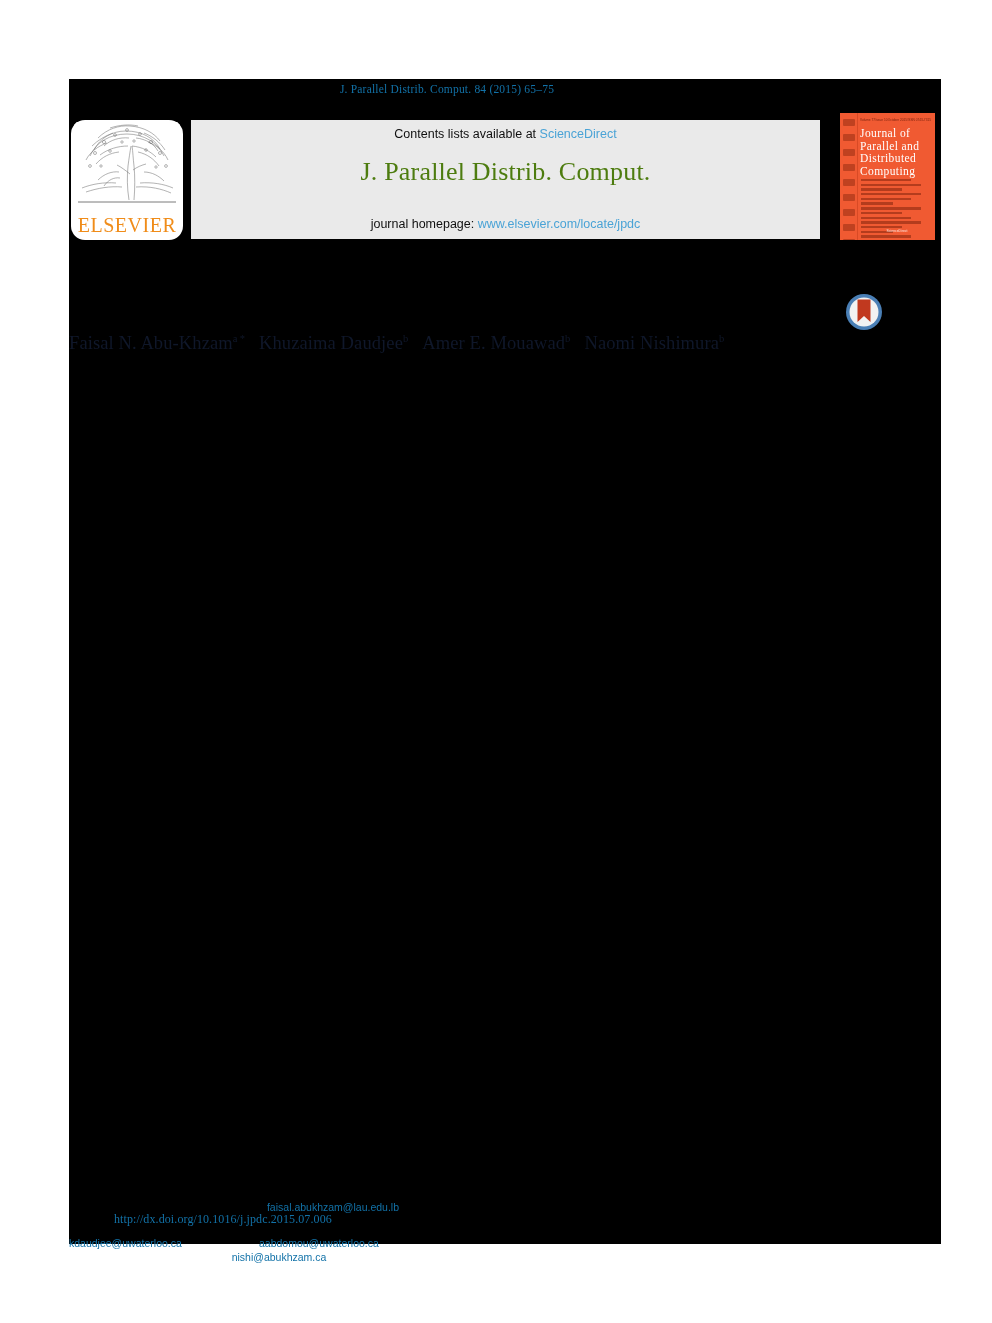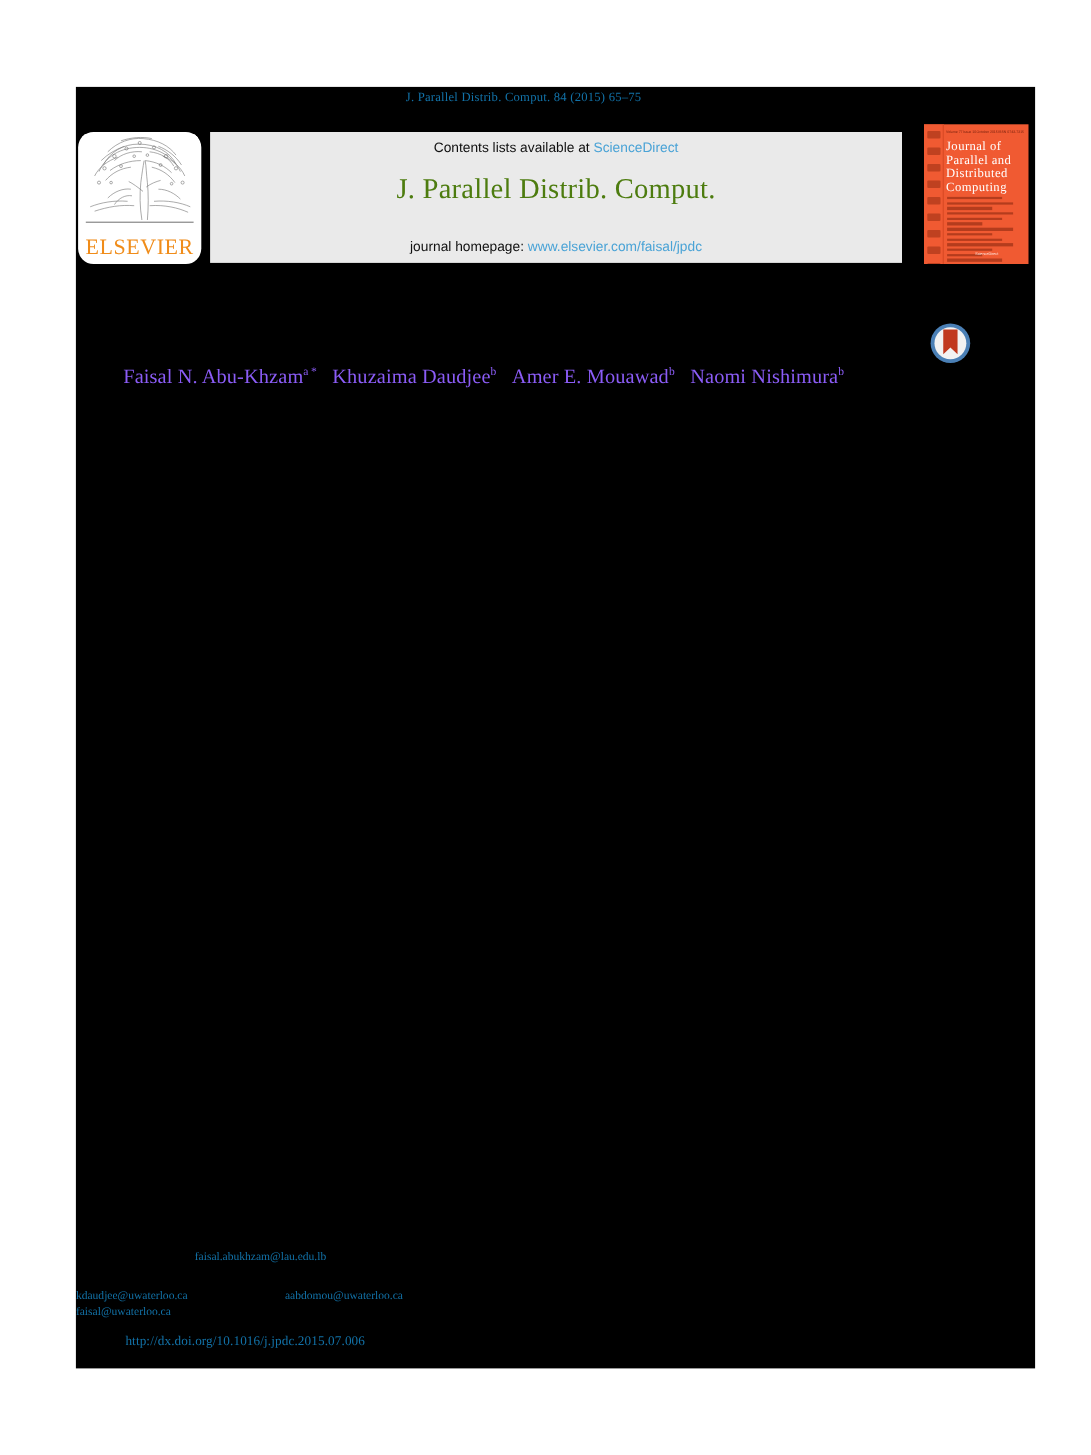--- a/index.html
+++ b/index.html
@@ -33,21 +33,20 @@
     width: 756px;
     height: 20px;
     display: flex;
     align-items: center;
     justify-content: center;
     color: #1272a8;
     font-family: "Liberation Serif", serif;
     font-size: 11.5px;
     letter-spacing: .2px;
     white-space: nowrap;
-    padding-left: 29px;
   }
 
   
   #masthead {
     position: absolute;
     left: 69px;
     top: 113px;
     width: 872px;
     height: 127px;
   }
@@ -197,45 +196,45 @@
     width: 38px;
     height: 38px;
   }
 
   
   #author-line {
     position: absolute;
     left: 69px;
     top: 331px;
     width: 760px;
-    color: #8b5cf6;
+    color: #0f172a;
     font-family: "Liberation Serif", serif;
     font-size: 18.5px;
     line-height: 24px;
     white-space: nowrap;
     letter-spacing: .1px;
-    padding-left: 43px;
   }
   #author-line .author { margin-right: 14px; }
   #author-line sup {
     font-size: 10.5px;
     vertical-align: super;
     line-height: 0;
   }
 
   
   #footnote-block {
     position: absolute;
     left: 69px;
-    top: 1136px;
+    top: 1200px;
     width: 420px;
-    font-family: Liberation Serif, serif;
+    font-family: Liberation Sans, sans-serif;
     font-size: 10.5px;
     line-height: 14px;
     color: #1272a8;
+    text-align: center;
   }
   #email-row-1 { padding-left: 108px; }
   #email-row-2 { position: relative; height: 14px; margin-top: 22px; }
   #email-row-2 .left { position: absolute; left: 0; }
   #email-row-2 .right { position: absolute; left: 190px; }
   #email-row-3 { }
 
   #doi-line {
     position: absolute;
     left: 69px;
@@ -311,21 +310,21 @@
     </div>
     <div id="elsevier-wordmark">ELSEVIER</div>
   </div>
 
   <div id="journal-banner">
     <div id="banner-contents-line">
       <span>Contents lists available at </span><span class="sd-link">ScienceDirect</span>
     </div>
     <div id="journal-title">J. Parallel Distrib. Comput.</div>
     <div id="banner-homepage-line">
-      <span>journal homepage: </span><span class="hp-link">www.elsevier.com/faisal/jpdc</span>
+      <span>journal homepage: </span><span class="hp-link">www.elsevier.com/locate/jpdc</span>
     </div>
   </div>
 
   <div id="journal-cover">
     <div id="cover-spine">
       <div id="cover-spine-marks">
         <div></div>
           <div></div>
           <div></div>
           <div></div>
@@ -382,17 +381,17 @@
 
 <div id="footnote-block">
   <div id="email-row-1">
     <span>faisal.abukhzam@lau.edu.lb</span>
   </div>
   <div id="email-row-2">
     <span class="left">kdaudjee@uwaterloo.ca</span>
     <span class="right">aabdomou@uwaterloo.ca</span>
   </div>
   <div id="email-row-3">
-    <span>faisal@uwaterloo.ca</span>
+    <span>nishi@abukhzam.ca</span>
   </div>
 </div>
 
 <div id="doi-line">http://dx.doi.org/10.1016/j.jpdc.2015.07.006</div>
 
 </body></html>

